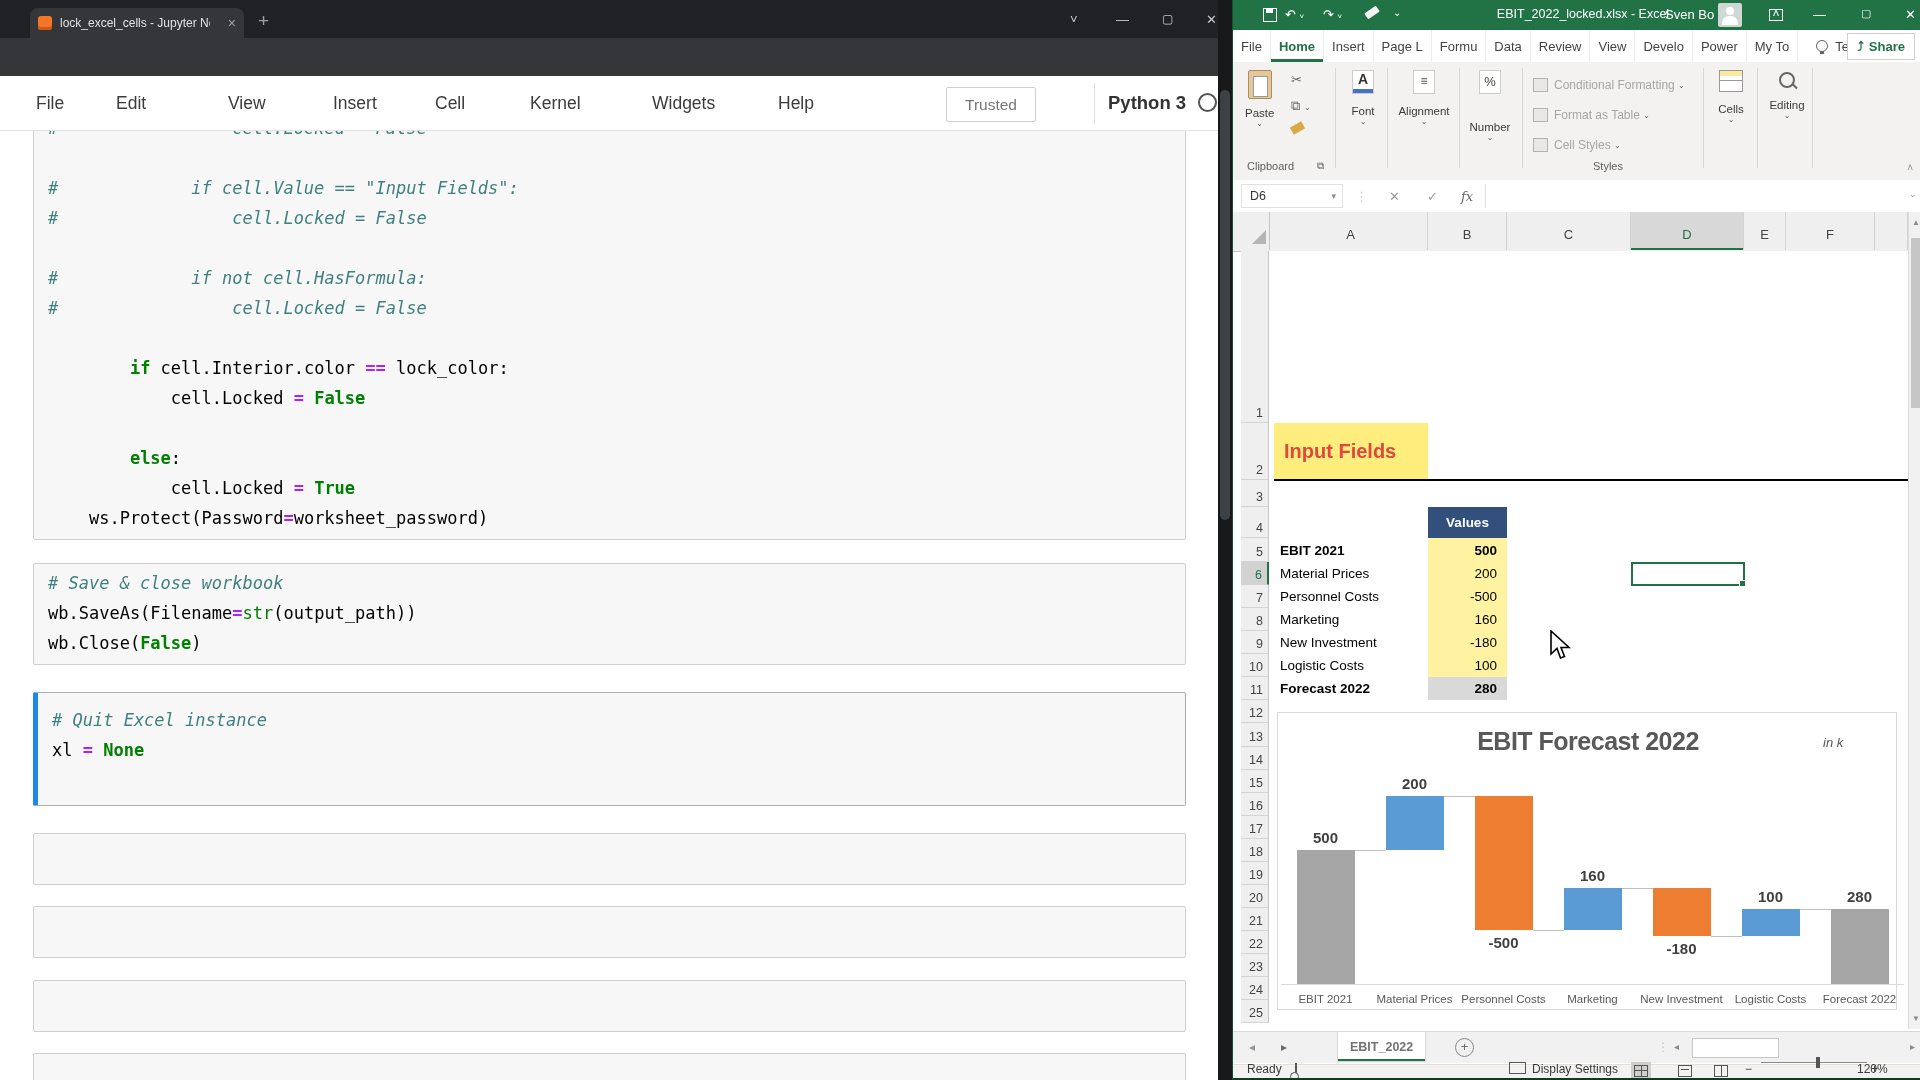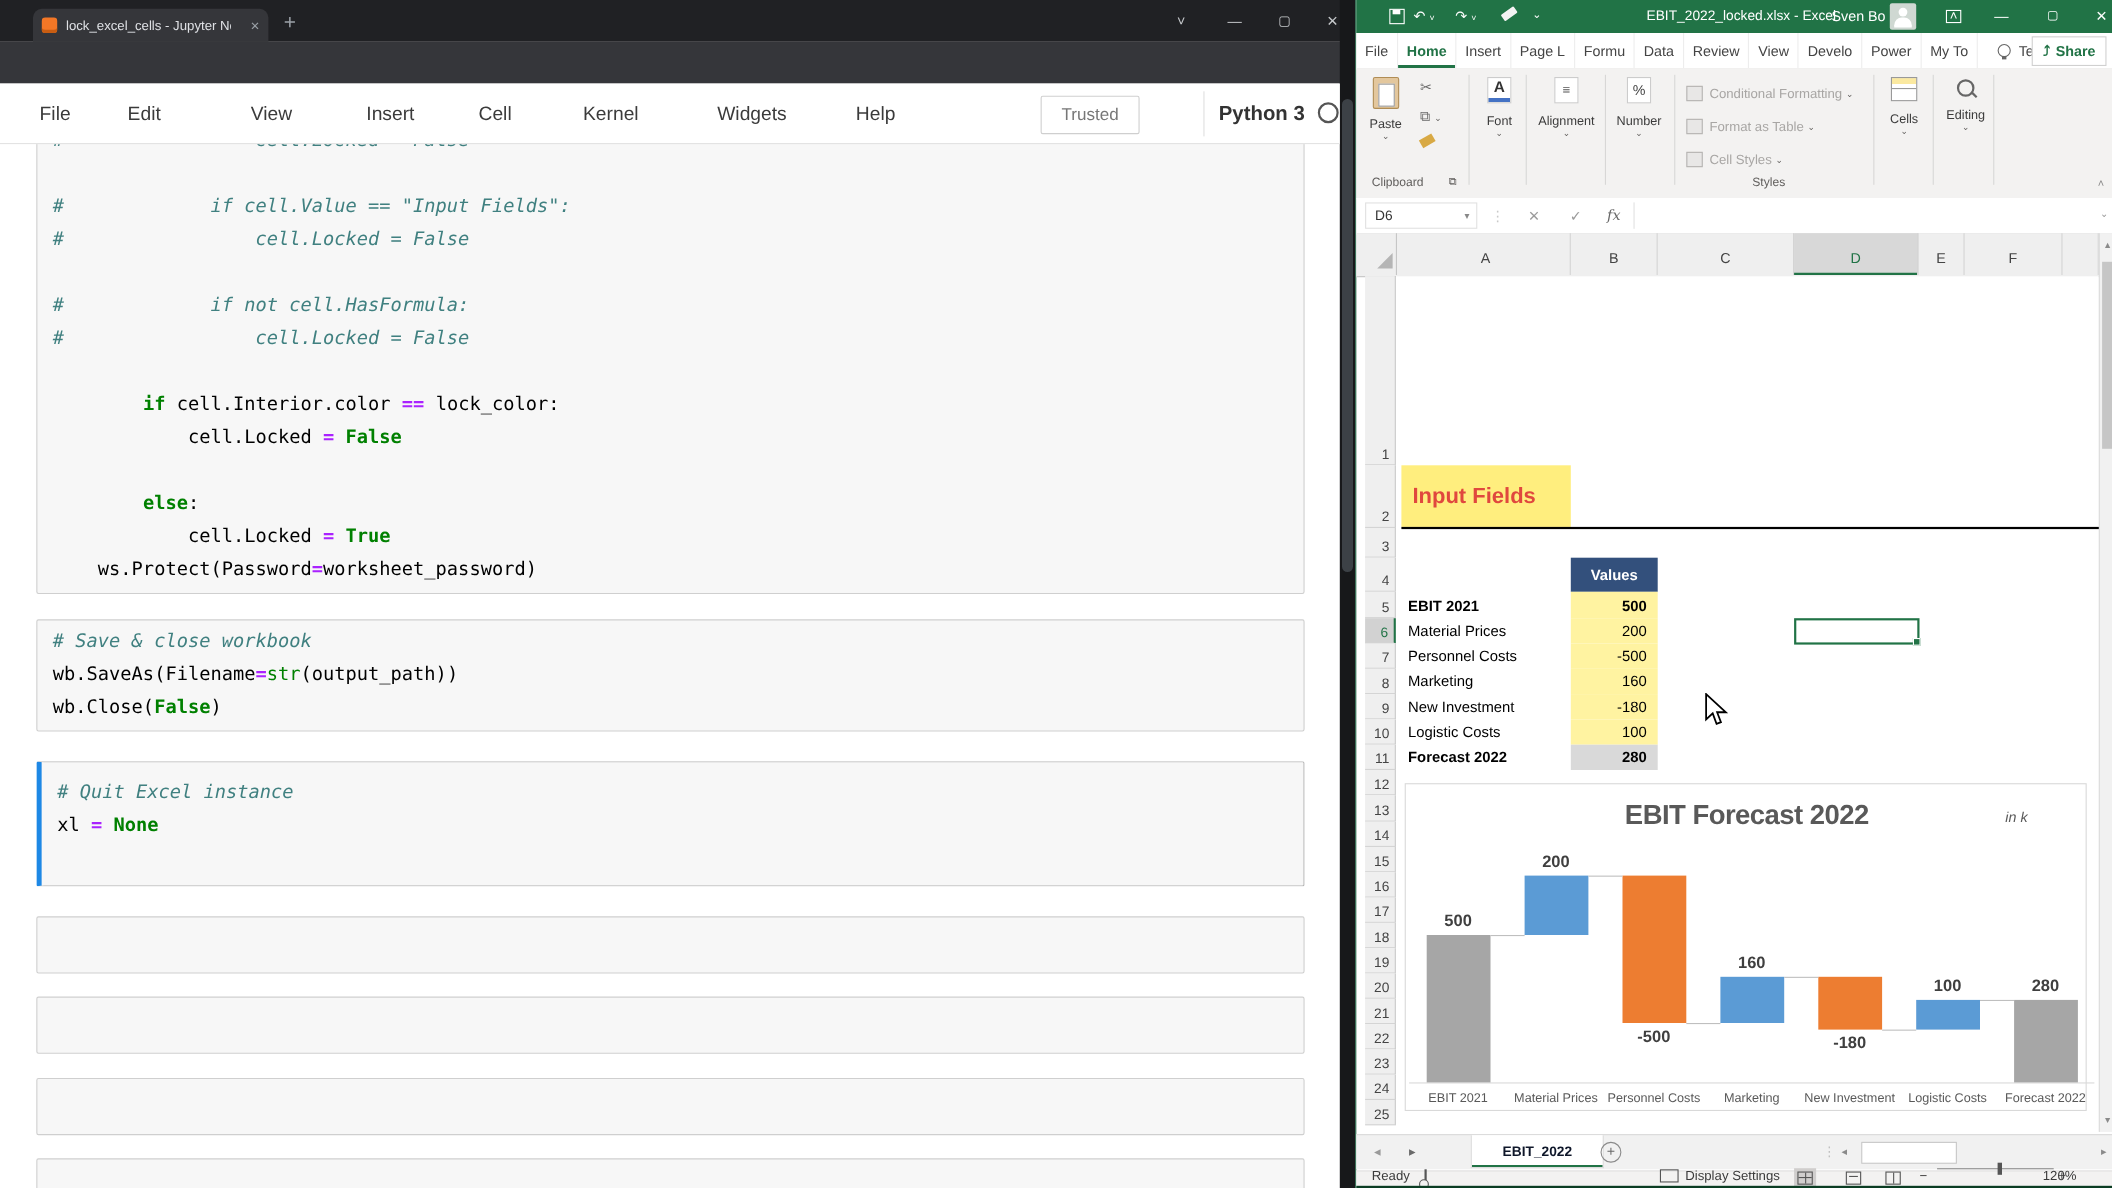--- a/index.html
+++ b/index.html
@@ -131,22 +131,22 @@
   .clabel{position:absolute;font-size:11.5px;color:#595959;text-align:center;width:89px;white-space:nowrap;}
   .conn{position:absolute;height:1px;background:#bfbfbf;}
   #axisline{position:absolute;height:1px;background:#d9d9d9;}
   
   #vscroll{position:absolute;left:675px;top:212px;width:13px;height:817px;background:#f1f1f1;border-left:1px solid #dcdcdc;}
   #vthumb{position:absolute;left:2px;top:26px;width:9px;height:170px;background:#c6c6c6;}
   #vscroll .ar{position:absolute;left:3px;font-size:8px;color:#8a8a8a;}
   #sheettabs{position:absolute;left:0;top:1031px;width:688px;height:31px;background:#f1f1f1;border-top:1px solid #dadada;}
   .tabnav{position:absolute;top:8px;font-size:12px;color:#9a9a9a;}
   #sheettab{position:absolute;left:104px;top:0;height:30px;background:#fff;border:1px solid #dadada;
-    border-top:none;box-sizing:border-box;display:flex;align-items:center;padding:0 28px;
-    color:#0f172a;font-weight:bold;font-size:12.5px;box-shadow:inset 0 -2px 0 #217346;}
+    border-top:none;box-sizing:border-box;display:flex;align-items:center;padding:0 12px;
+    color:#737373;font-weight:bold;font-size:12.5px;box-shadow:inset 0 -2px 0 #217346;}
   #addsheet{position:absolute;left:222px;top:6px;width:17px;height:17px;border:1px solid #8a8a8a;
     border-radius:50%;color:#6a6a6a;font-size:13px;line-height:16px;text-align:center;}
   #hscroll{position:absolute;left:437px;top:5px;width:249px;height:20px;background:#f1f1f1;}
   #hthumb{position:absolute;left:22px;top:1px;width:85px;height:18px;background:#fff;border:1px solid #c6c6c6;}
   #hscroll .ar{position:absolute;top:4px;font-size:10px;color:#8a8a8a;}
   #statusbar{position:absolute;left:0;top:1064px;width:688px;height:14px;background:#f3f2f1;
     border-top:1px solid #e1e0df;font-size:12px;color:#3b3b3b;}
   #statusbar>div{position:absolute;top:-3px;}
   #macroic{width:14px;height:11px;border:1px solid #555;position:relative;top:0px;}
   #macroic:after{content:"";position:absolute;right:-3px;bottom:-3px;width:7px;height:7px;
@@ -300,21 +300,21 @@
     </div>
     <div class="gsep" style="left:154px"></div>
     <div class="bigbtn" style="left:160px;top:8px;width:62px">
       <span id="alignic">≡</span>
       <span style="margin-top:11px">Alignment</span>
       <span class="gdrop">⌄</span>
     </div>
     <div class="gsep" style="left:226px"></div>
     <div class="bigbtn" style="left:232px;top:8px;width:50px">
       <span id="numic">%</span>
-      <span style="margin-top:11px">Number</span>
+      <span style="margin-top:27px">Number</span>
       <span class="gdrop">⌄</span>
     </div>
     <div class="gsep" style="left:289px"></div>
     <div class="styrow" style="left:300px;top:16px">
       <span class="styico"></span>
       <span id="sty0">Conditional Formatting</span>&nbsp;<span class="gdrop">⌄</span>
     </div>
     <div class="styrow" style="left:300px;top:46px">
       <span class="styico"></span>
       <span id="sty1">Format as Table</span>&nbsp;<span class="gdrop">⌄</span>
@@ -408,21 +408,21 @@
     <div id="hscroll">
       <span class="ar" style="left:4px">◂</span>
       <div id="hthumb"></div>
       <span class="ar" style="right:4px">▸</span>
     </div>
   </div>
 
   <div id="statusbar">
     <div style="left:14px">Ready</div>
     <div style="left:62px;top:-1px"><span id="macroic"></span></div>
-    <div style="left:276px;display:flex;align-items:center">
+    <div style="left:276px;display:flex;align-items:flex-start">
       <span id="dispic"></span>
       <span>Display Settings</span>
     </div>
     <div class="viewbtn active" style="left:398px">
         <span class="vg grid"></span>
       </div>
     <div class="viewbtn" style="left:442px">
         <span class="vg pl"></span>
       </div>
     <div class="viewbtn" style="left:478px">

